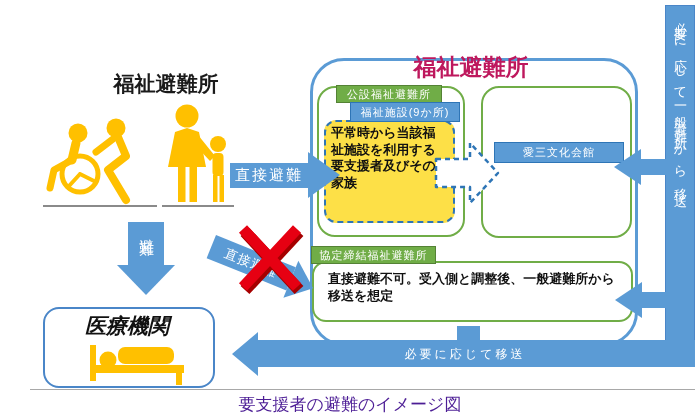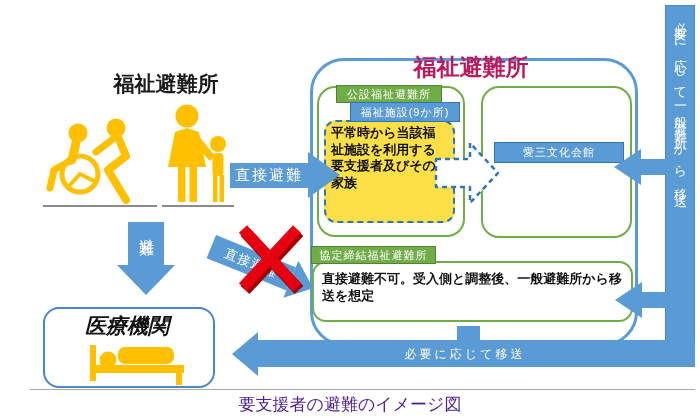--- a/index.html
+++ b/index.html
@@ -23,21 +23,21 @@
   .gc-left{left:317px;top:86px;width:144px;height:147px;}
   .gc-right{left:481px;top:86px;width:147px;height:148px;}
   .hdr{color:#fff;font-size:11px;text-align:center;z-index:4;display:flex;align-items:center;justify-content:center;letter-spacing:1px;}
   .hdr-green{background:#70AD47;border:1.5px solid #548235;}
   .hdr-blue{background:#5B9BD5;border:1.5px solid #2E75B6;}
   .dashed{border:2px dashed #2E75B6;border-radius:12px;background:#fde047;z-index:3;font-size:13px;font-weight:bold;line-height:1.28;padding:3px 5px;box-sizing:border-box;}
   .dashed-left{left:324px;top:120px;width:131px;height:103px;}
   .dashed-right{left:487px;top:120px;width:133px;height:110px;}
   .agr-hdr{left:311px;top:246px;width:123px;height:16px;z-index:4;}
   .agr-box{left:312px;top:261px;width:321px;height:61px;border:2px solid #70AD47;border-radius:14px;background:#fff;z-index:3;
-           font-size:13px;font-weight:bold;line-height:1.3;padding:8px 8px;box-sizing:border-box;}
+           font-size:13px;font-weight:bold;line-height:1.3;padding:8px 14px;box-sizing:border-box;}
   
   .direct-label{left:230px;top:163px;width:78px;height:25px;background:#5B9BD5;color:#fff;font-size:15px;letter-spacing:2px;
                 display:flex;align-items:center;justify-content:center;z-index:5;}
   .direct-head{left:308px;top:152px;width:0;height:0;border-top:23px solid transparent;border-bottom:23px solid transparent;border-left:32px solid #5B9BD5;z-index:5;}
   .crossed-arrow{left:216px;top:235px;width:86px;height:25px;background:#5B9BD5;color:#fff;font-size:13px;letter-spacing:1px;
                  display:flex;align-items:center;justify-content:center;transform:rotate(22deg);transform-origin:left top;z-index:5;}
   .crossed-arrow::after{content:"";position:absolute;left:100%;top:-7px;border-top:20px solid transparent;border-bottom:20px solid transparent;border-left:24px solid #5B9BD5;}
   .redx{left:233px;top:223px;z-index:6;}
   .stub{left:457px;top:326px;width:23px;height:16px;background:#5B9BD5;z-index:4;}
   .bottom-arrow{left:225px;top:328px;z-index:4;}

